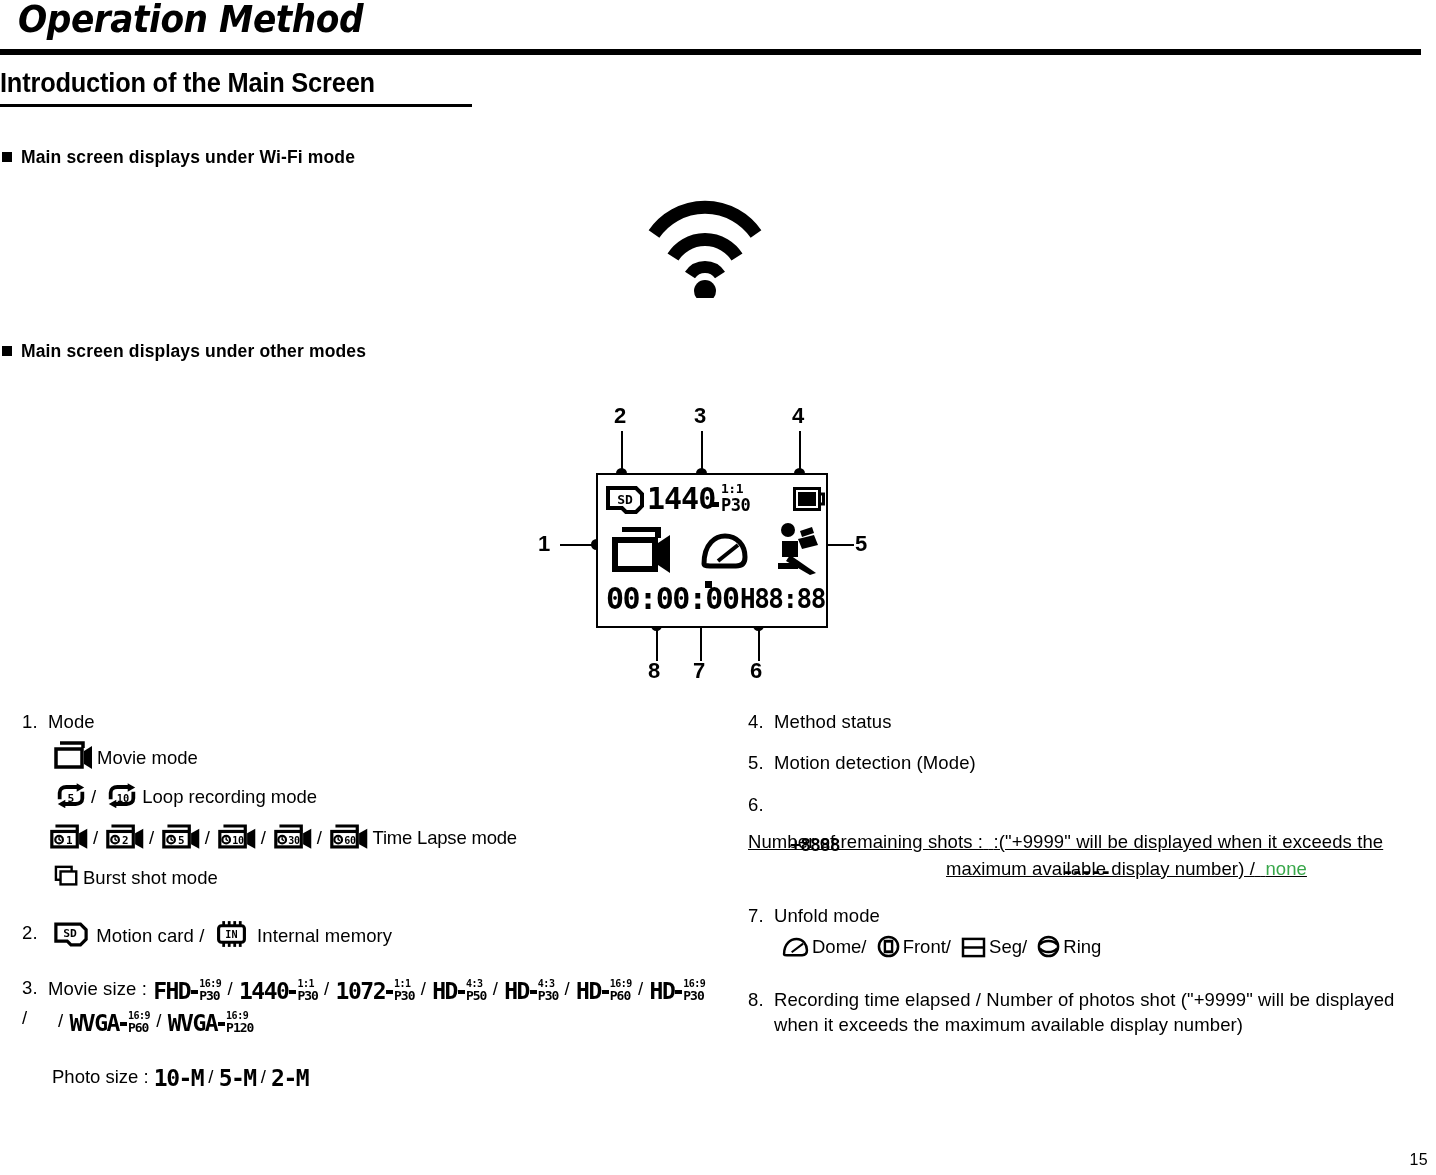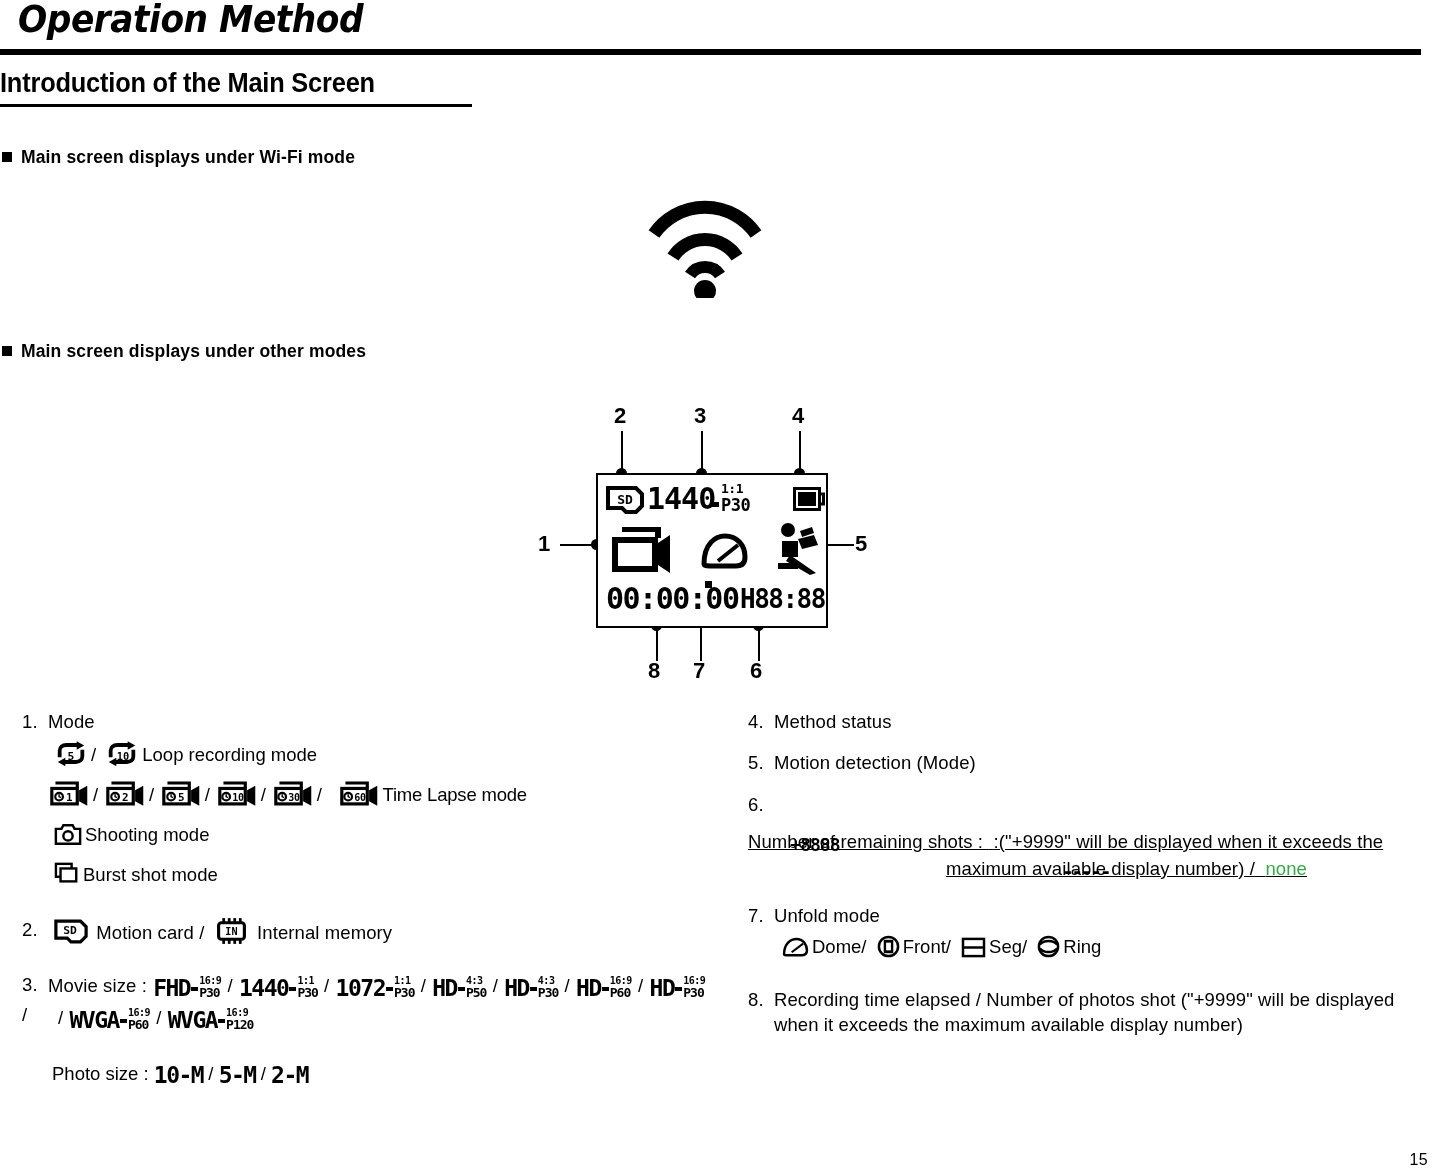--- a/index.html
+++ b/index.html
@@ -343,20 +343,29 @@
   </div>
 </div>
 
 <div id="list-left">
 
   <div class="li">
     <span class="li-num">1.</span>
     <span class="li-body">Mode</span>
   </div>
 
+  <div class="sub" style="margin-left:32px; margin-top:6px;">
+    <span class="ic">
+      <svg viewBox="0 0 40 28" width="40" height="28">
+        <path d="M6,2 L29,2 L29,7" fill="none" stroke="#000" stroke-width="3.5"></path>
+        <rect x="2" y="8" width="26" height="18" fill="none" stroke="#000" stroke-width="3.5"></rect>
+        <path d="M30,10 L38,5 L38,28 L30,23 Z" fill="#000"></path>
+      </svg>
+    </span><span>Movie mode</span>
+  </div>
 
   <div class="sub" style="margin-left:32px; margin-top:6px;">
     <span class="ic">
       <svg viewBox="0 0 36 26" width="34" height="25">
         <path d="M6,17 L6,10 C6,6 9,4 13,4 L27,4" fill="none" stroke="#000" stroke-width="4"></path>
         <path d="M24,0 L32,4.5 L24,9 Z" fill="#000"></path>
         <path d="M30,9 L30,16 C30,20 27,22 23,22 L9,22" fill="none" stroke="#000" stroke-width="4"></path>
         <path d="M12,17.5 L4,22 L12,26.5 Z" fill="#000"></path>
         <text x="18" y="20" font-family="DejaVu Sans Mono, monospace" font-size="12" font-weight="bold" text-anchor="middle" fill="#000">5</text>
       </svg>
@@ -416,40 +425,32 @@
     <span class="ic" style="margin-left:3px;">
       <svg viewBox="0 0 44 28" width="40" height="26">
         <path d="M6,3 L30,3 L30,8" fill="none" stroke="#000" stroke-width="3.5"></path>
         <rect x="2" y="9" width="28" height="17" fill="none" stroke="#000" stroke-width="3.5"></rect>
         <path d="M32,11 L41,6 L41,28 L32,23 Z" fill="#000"></path>
         <circle cx="9" cy="18" r="4.2" fill="none" stroke="#000" stroke-width="2.4"></circle>
         <path d="M9,15.5 L9,18 L11,19" fill="none" stroke="#000" stroke-width="1.6"></path>
         <text x="22" y="23" font-family="DejaVu Sans Mono, monospace" font-size="11" font-weight="bold" text-anchor="middle" fill="#000">30</text>
       </svg>
     </span><span>/</span>
-    <span class="ic" style="margin-left:13px;">
+    <span class="ic" style="margin-left:3px;">
       <svg viewBox="0 0 44 28" width="40" height="26">
         <path d="M6,3 L30,3 L30,8" fill="none" stroke="#000" stroke-width="3.5"></path>
         <rect x="2" y="9" width="28" height="17" fill="none" stroke="#000" stroke-width="3.5"></rect>
         <path d="M32,11 L41,6 L41,28 L32,23 Z" fill="#000"></path>
         <circle cx="9" cy="18" r="4.2" fill="none" stroke="#000" stroke-width="2.4"></circle>
         <path d="M9,15.5 L9,18 L11,19" fill="none" stroke="#000" stroke-width="1.6"></path>
         <text x="22" y="23" font-family="DejaVu Sans Mono, monospace" font-size="11" font-weight="bold" text-anchor="middle" fill="#000">60</text>
       </svg>
     </span><span>Time Lapse mode</span>
   </div>
 
-  <div class="sub" style="margin-left:32px; margin-top:6px;">
-    <span class="ic">
-      <svg viewBox="0 0 30 24" width="28" height="23">
-        <path d="M2,6 L8,6 L10,2 L20,2 L22,6 L28,6 L28,22 L2,22 Z" fill="none" stroke="#000" stroke-width="2.6"></path>
-        <circle cx="15" cy="13.5" r="5" fill="none" stroke="#000" stroke-width="2.6"></circle>
-      </svg>
-    </span><span>Shooting mode</span>
-  </div>
 
   <div class="sub" style="margin-left:32px; margin-top:6px;">
     <span class="ic">
       <svg viewBox="0 0 28 26" width="26" height="24">
         <rect x="2" y="2" width="17" height="14" fill="none" stroke="#000" stroke-width="2.6"></rect>
         <rect x="7" y="7" width="17" height="14" fill="#fff" stroke="#000" stroke-width="2.6"></rect>
       </svg>
     </span><span>Burst shot mode</span>
   </div>
 

